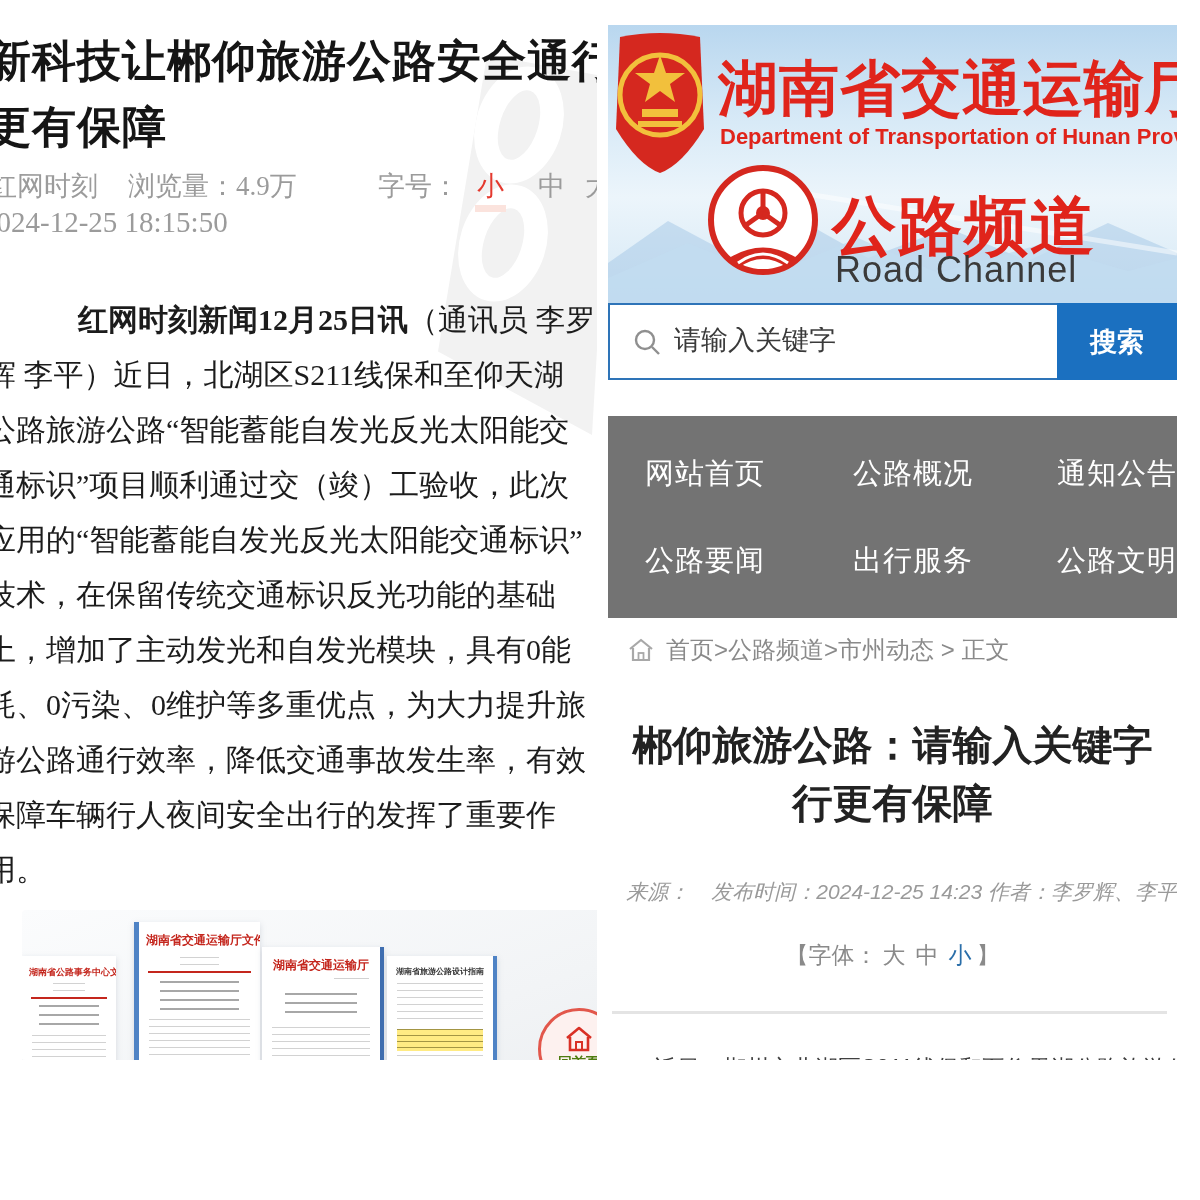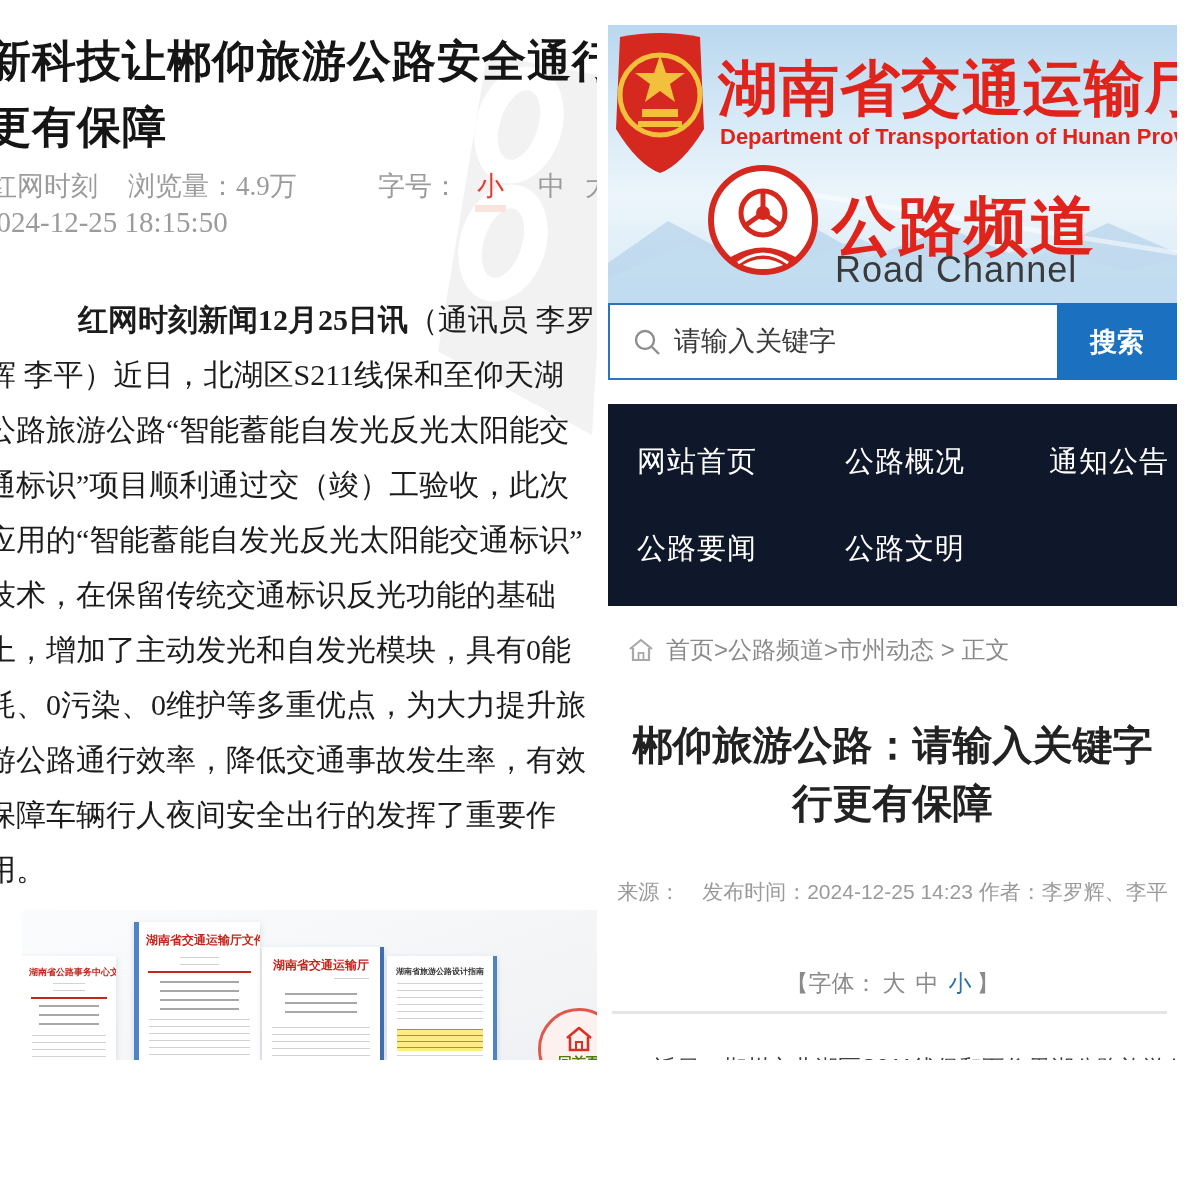--- a/index.html
+++ b/index.html
@@ -88,43 +88,43 @@
   .road-logo { position:absolute; left:100px; top:140px; }
   .chan-cn { position:absolute; left:224px; top:142px; font-size:64px; font-weight:bold;
        color:#e0241b; letter-spacing:2px; white-space:nowrap;margin-top:16px; }
   .chan-en { position:absolute; left:227px; top:224px; font-size:36px; color:#3a3a3a;
        letter-spacing:1px; white-space:nowrap; }
 
   .rp-search { position:absolute; left:0; top:303px; width:569px; height:77px;
        border:2px solid #2e74b8; background:#fff; display:flex; align-items:center; }
   .mag { margin-left:22px; flex:0 0 auto; }
   .rp-search input { flex:1 1 auto; border:none; outline:none; font-size:27px; color:#333;
-       margin-left:12px; min-width:0; background:transparent; font-family:Liberation Serif, serif; }
+       margin-left:12px; min-width:0; background:transparent; font-family:Liberation Mono, monospace; }
   .rp-search input::placeholder { color:#3a3a3a; opacity:1; }
   .search-btn { flex:0 0 auto; width:120px; height:77px; margin:-2px -2px -2px 13px;
        background:#1b70c0; color:#fff; font-size:27px; font-weight:bold; border:none;
        display:flex; align-items:center; justify-content:center; border-radius:0 0 0 0; }
 
-  .rp-nav { position:absolute; left:0; top:404px; width:569px; height:202px; background:#0f172a;
+  .rp-nav { position:absolute; left:0; top:416px; width:569px; height:202px; background:#737373;
        display:grid; grid-template-columns:208px 204px 1fr; grid-template-rows:1fr 1fr;
-       align-items:center; padding:14px 0 14px 29px; }
+       align-items:center; padding:14px 0 14px 37px; }
   .rp-nav .nav-item { color:#fff; font-size:29px; letter-spacing:1px; cursor:pointer; }
 
   .rp-crumb { position:absolute; left:20px; top:634px; display:flex; align-items:center; gap:12px;
        color:#8a8a8a; font-size:24px; }
 
   .rp-title { position:absolute; left:0; top:716px; width:569px; text-align:center;
        font-size:40px; font-weight:bold; color:#222; line-height:58px; }
 
-  .rp-meta { position:absolute; left:0; top:878px; width:569px; text-align:center;
-       font-size:21px; color:#9a9a9a; white-space:nowrap; }
+  .rp-meta { position:absolute; left:0; top:878px; width:569px; text-align:right;
+       font-size:21px; color:#9a9a9a; white-space:nowrap;font-style:italic; }
   .rp-meta .gap { display:inline-block; width:22px; }
 
   .rp-font { position:absolute; left:0; top:940px; width:569px; text-align:center;
-       font-size:23px; color:#8a8a8a;margin-top:28px; }
+       font-size:23px; color:#8a8a8a; }
   .rp-font .opt { margin:0 5px; }
   .rp-font .opt-small { color:#2a6ea9; }
 
   .rp-divider { position:absolute; left:4px; top:1011px; width:555px; height:3px; background:#e4e4e4; }
 
   .rp-body { position:absolute; left:-6px; top:1040px; width:700px; height:160px; overflow:hidden; }
   .rp-line { white-space:nowrap; font-size:23px; color:#404040; height:57px; line-height:57px; }
   .rp-line-first { padding-left:52px; }
   .rp-line-partial { opacity:.38; }
 </style>
@@ -258,20 +258,21 @@
       </svg>
       <input type="text" placeholder="请输入关键字" style="">
       <button class="search-btn">搜索</button>
     </div>
 
     <nav class="rp-nav">
       <span class="nav-item">网站首页</span>
       <span class="nav-item">公路概况</span>
       <span class="nav-item">通知公告</span>
       <span class="nav-item">公路要闻</span>
+      <span class="nav-item">出行服务</span>
       <span class="nav-item">公路文明</span>
     </nav>
 
     <div class="rp-crumb">
       <svg width="26" height="24" viewBox="0 0 26 24">
         <path d="M2 11 L13 2 L24 11" fill="none" stroke="#a8a8a8" stroke-width="2.2" stroke-linejoin="round"></path>
         <path d="M5 10 L5 22 L21 22 L21 10" fill="none" stroke="#a8a8a8" stroke-width="2.2"></path>
         <rect x="10.5" y="15" width="5" height="7" fill="none" stroke="#a8a8a8" stroke-width="1.8"></rect>
       </svg>
       <span>首页&gt;公路频道&gt;市州动态 &gt; 正文</span>

